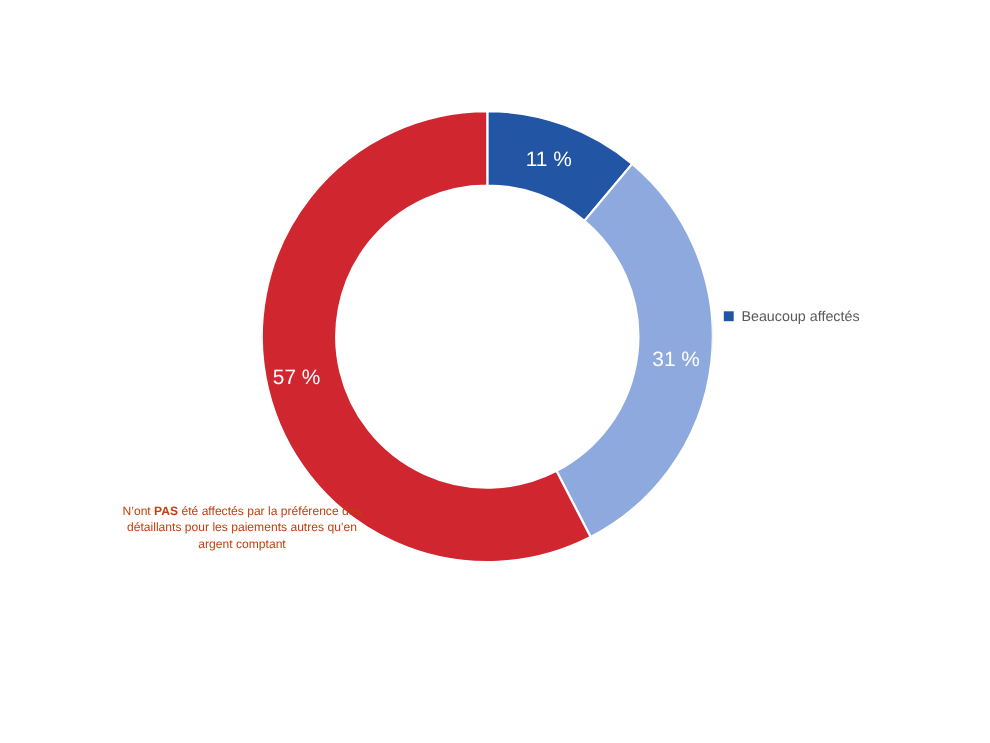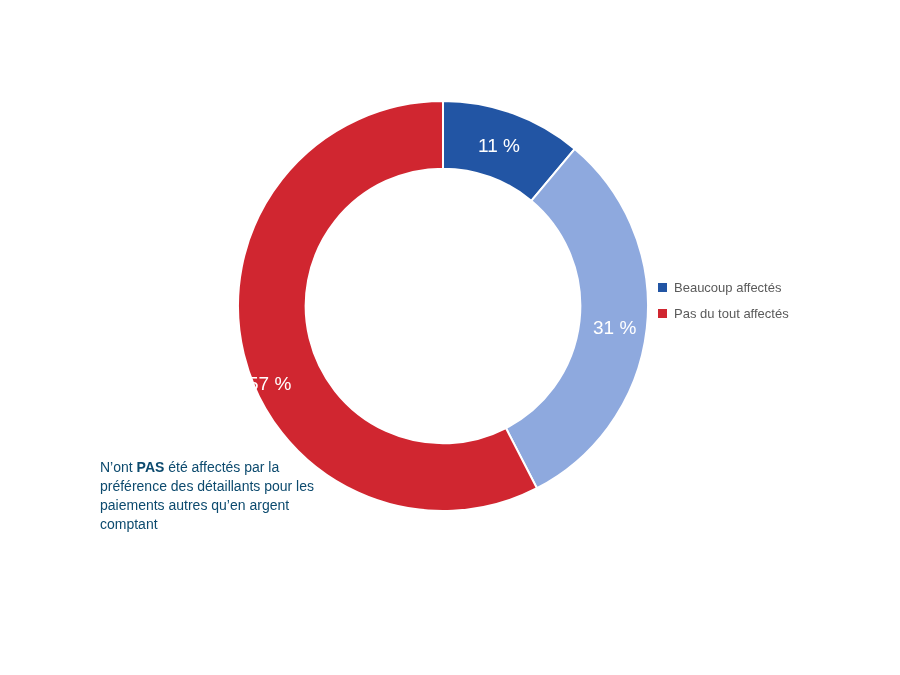--- a/index.html
+++ b/index.html
@@ -36,21 +36,21 @@
   .slice-label {
     position: absolute;
     color: #ffffff;
     font-size: 19px;
     line-height: 1;
     white-space: nowrap;
     font-family: "Liberation Sans", sans-serif;
   }
   #slice-label-0 { left: 478px; top: 136px; }
   #slice-label-1 { left: 593px; top: 318px; }
-  #slice-label-2 { left: 248px; top: 334px; margin-top: 40px; }
+  #slice-label-2 { left: 248px; top: 334px; }
 
   
   #center-block {
     position: absolute;
     left: 311px;
     top: 272px;
     width: 264px;
     text-align: center;
     color: #2E5496;
   }
@@ -65,22 +65,23 @@
     font-size: 14.5px;
     line-height: 1.33;
   }
 
   
   #annotation-nonaffected {
     position: absolute;
     left: 100px;
     top: 458px;
     width: 240px;
-    color: #0c4a6e;
-    font-size: 14px;
+    text-align: center;
+    color: #c2410c;
+    font-size: 11px;
     line-height: 1.35;
   }
   #annotation-nonaffected b { font-weight: bold; }
 
   
   #legend {
     position: absolute;
     left: 658px;
     top: 274px;
   }
@@ -124,19 +125,15 @@
 
   <div id="annotation-nonaffected">
     <span>N’ont </span><b>PAS</b><span> été affectés par la préférence des détaillants pour les paiements autres qu’en argent comptant</span>
   </div>
 
   <div id="legend">
     <div class="legend-item">
       <span class="legend-swatch" id="legend-swatch-0" style="background: rgb(34, 85, 164);"></span>
       <span class="legend-label">Beaucoup affectés</span>
     </div>
-    <div class="legend-item">
-      <span class="legend-swatch" id="legend-swatch-2" style="background: rgb(208, 38, 48);"></span>
-      <span class="legend-label">Pas du tout affectés</span>
-    </div>
   </div>
 
 </div>
 
 </body></html>

